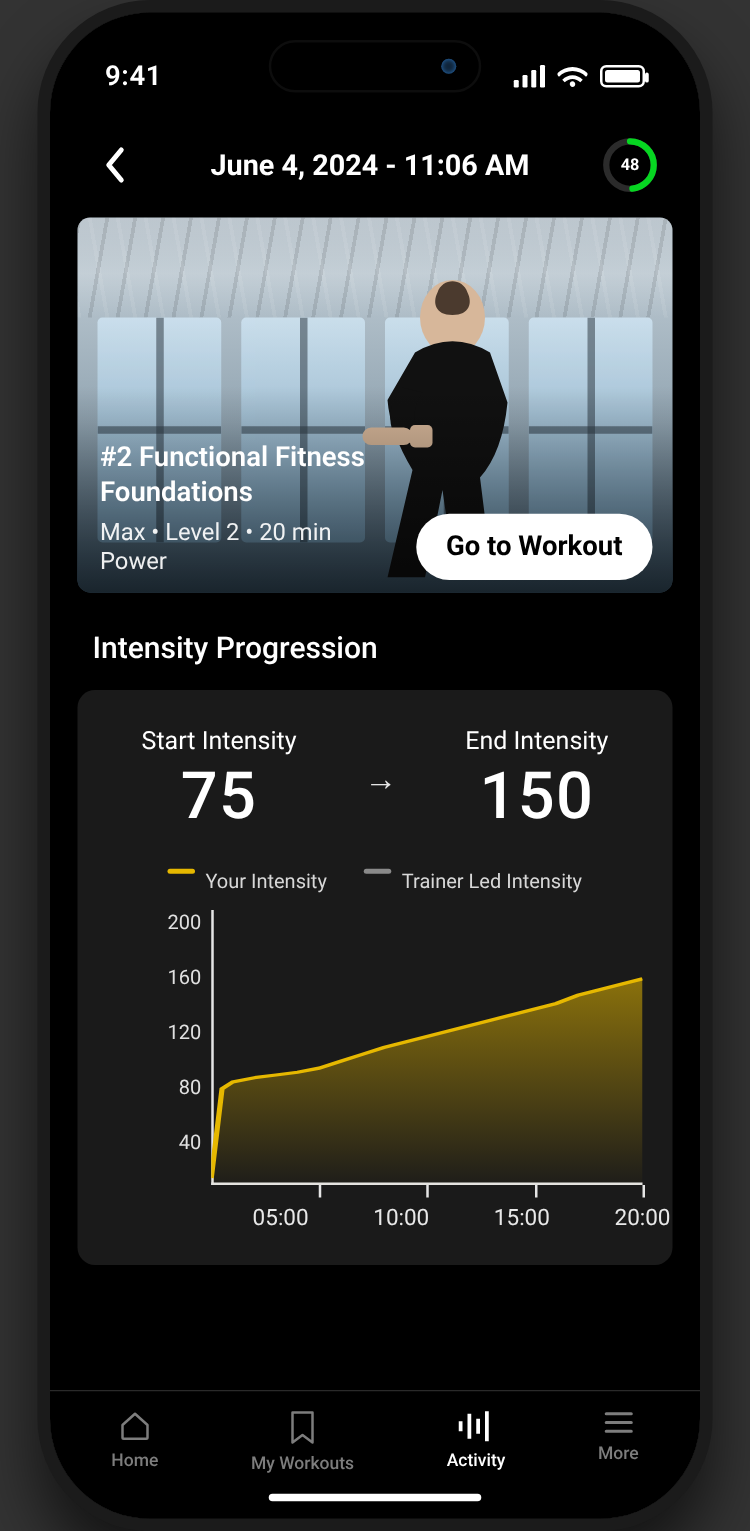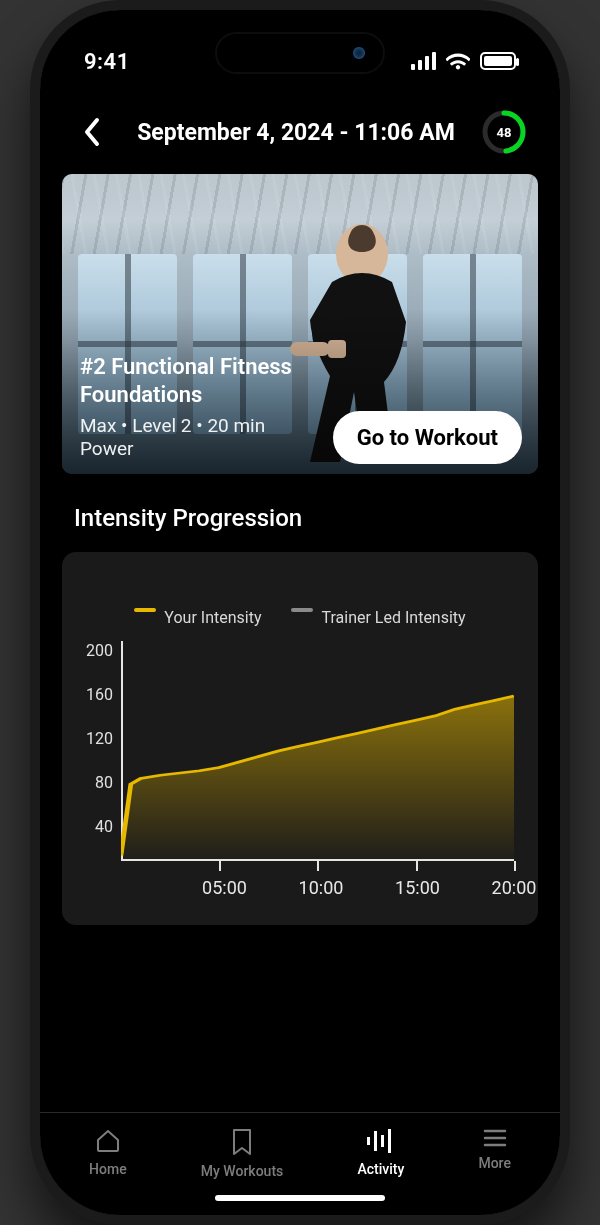--- a/index.html
+++ b/index.html
@@ -147,21 +147,21 @@
 
   .legend { display:flex; justify-content:center; gap:30px; margin-top:28px; font-size:16px; color:#d8d8d8;}
   .legend .item{display:flex;gap:8px;}
   .swatch{width:22px;height:4px;border-radius:2px;}
   .swatch.gold{background:var(--gold);}
   .swatch.grey{background:#8a8a8a;}
 
   
   .chart { margin-top:14px; }
   .chart-body { display:flex; }
-  .yaxis { display:flex;flex-direction:column;justify-content:space-between;align-items:flex-end;padding-right:8px;font-size:16px;color:#e0e0e0;height:220px;}
+  .yaxis { display:flex;flex-direction:column;justify-content:space-between;align-items:flex-end;padding-right:8px;font-size:16px;color:#e0e0e0;height:220px;margin-left:48px;}
   .plot { flex:1; height:220px; position:relative; }
   .axis-line { position:absolute; background:#e5e5e5; }
   .axis-line.y { left:0; top:0; bottom:0; width:2px; }
   .axis-line.x { left:0; right:0; bottom:0; height:2px; }
   .tick { position:absolute; width:2px; height:10px; bottom:-10px; background:#e5e5e5; }
   .xaxis { display:flex; margin-left:42px; margin-top:16px; font-size:18px; color:#e8e8e8; position:relative; height:24px;}
   .xaxis span{position:absolute; transform:translateX(-50%);}
 
   svg.area { position:absolute; inset:0; width:100%; height:100%; }
 
@@ -214,21 +214,21 @@
           </span>
       </div>
     </div>
 
     <div class="header">
       <div class="back-btn">
         <svg width="18" height="30" viewBox="0 0 18 30">
             <path fill="none" stroke="#fff" stroke-width="4" stroke-linecap="round" stroke-linejoin="round" d="M14 3 L4 15 L14 27"></path>
           </svg>
       </div>
-      <div class="title">September 4, 2024 - 11:06 AM</div>
+      <div class="title">June 4, 2024 - 11:06 AM</div>
       <div class="ring">
         <svg width="44" height="44" viewBox="0 0 44 44">
           <circle cx="22" cy="22" r="19" fill="none" stroke="#2b2b2b" stroke-width="5"></circle>
           <circle id="ring-arc" cx="22" cy="22" r="19" fill="none" stroke="#06d621" stroke-width="5" stroke-linecap="round" stroke-dasharray="119.4" stroke-dashoffset="62.1"></circle>
         </svg>
         <div class="num">48</div>
       </div>
     </div>
 
     <div class="hero">
@@ -253,20 +253,31 @@
         <div class="hero-title">#2 Functional Fitness Foundations</div>
         <div class="hero-meta">Max • Level 2 • 20 min
 Power</div>
       </div>
       <div class="hero-cta">Go to Workout</div>
     </div>
 
     <div class="section-title">Intensity Progression</div>
 
     <div class="card">
+      <div class="intensity-row">
+        <div class="intensity-col">
+          <div class="intensity-label">Start Intensity</div>
+          <div class="intensity-val">75</div>
+        </div>
+        <div class="arrow-between">→</div>
+        <div class="intensity-col">
+          <div class="intensity-label">End Intensity</div>
+          <div class="intensity-val">150</div>
+        </div>
+      </div>
 
       <div class="legend">
         <div class="item">
             <span class="swatch gold"></span>
             <span>Your Intensity</span>
           </div>
         <div class="item">
             <span class="swatch grey"></span>
             <span>Trainer Led Intensity</span>
           </div>

